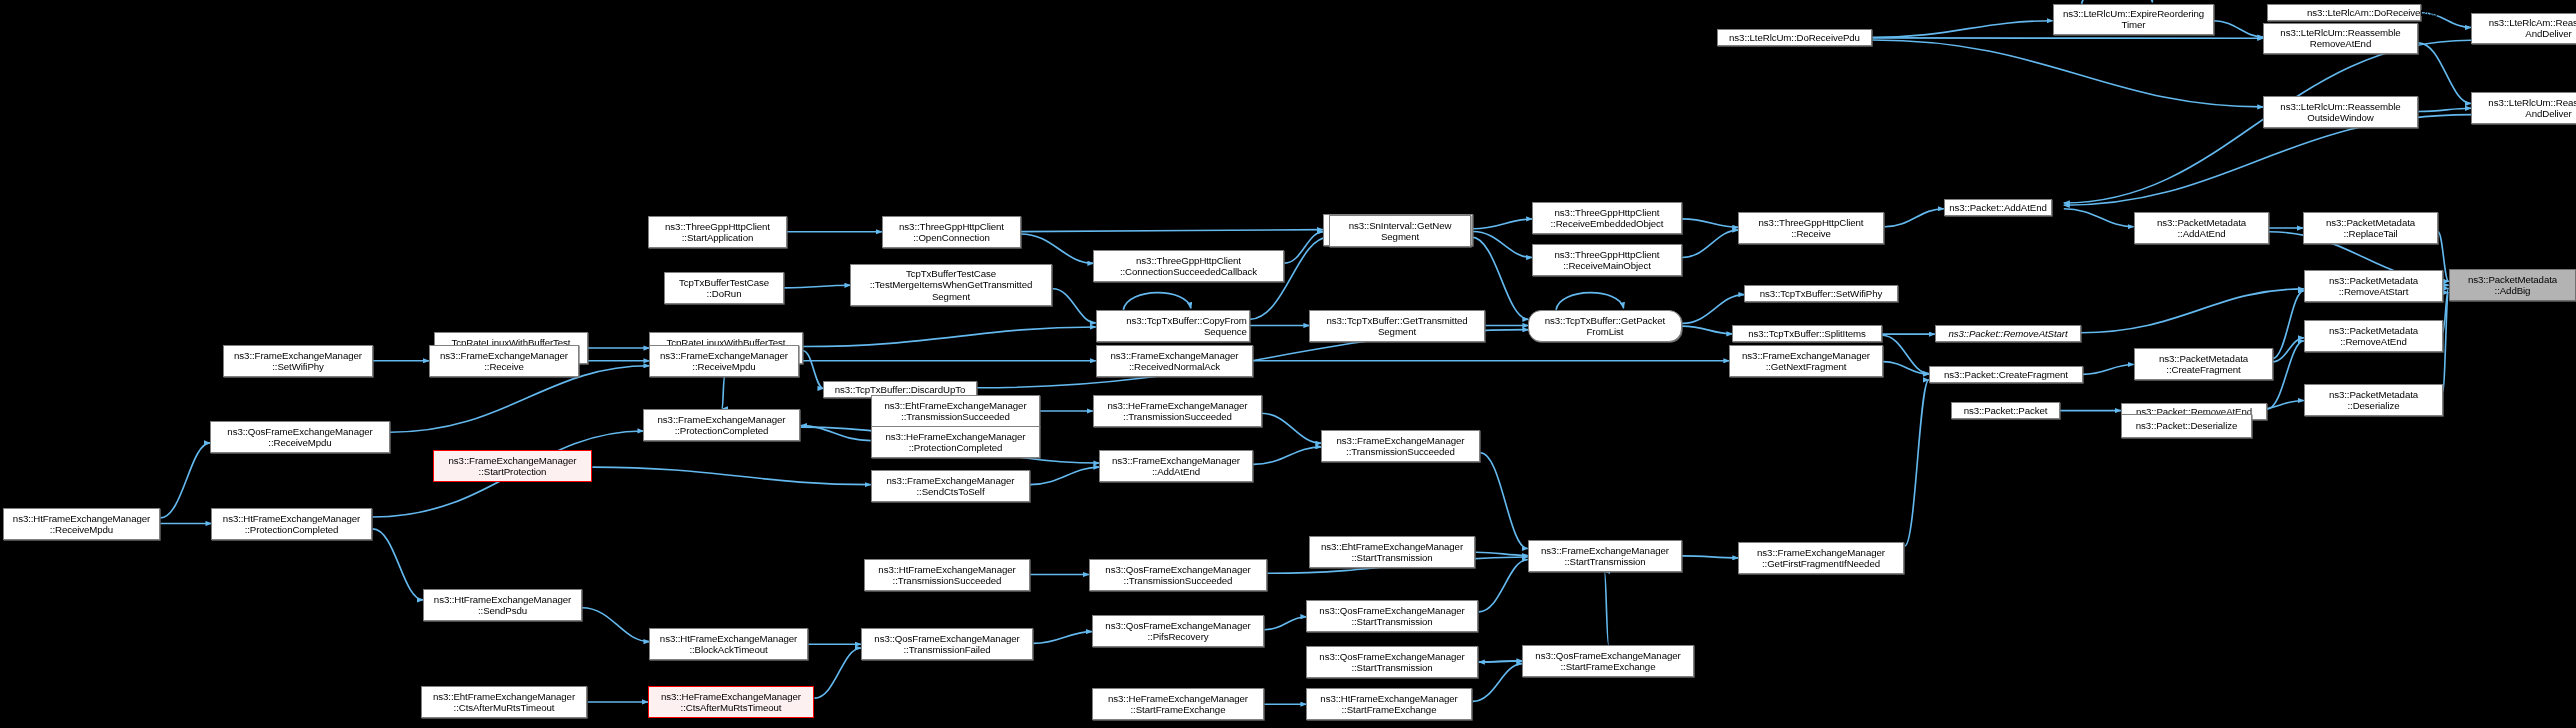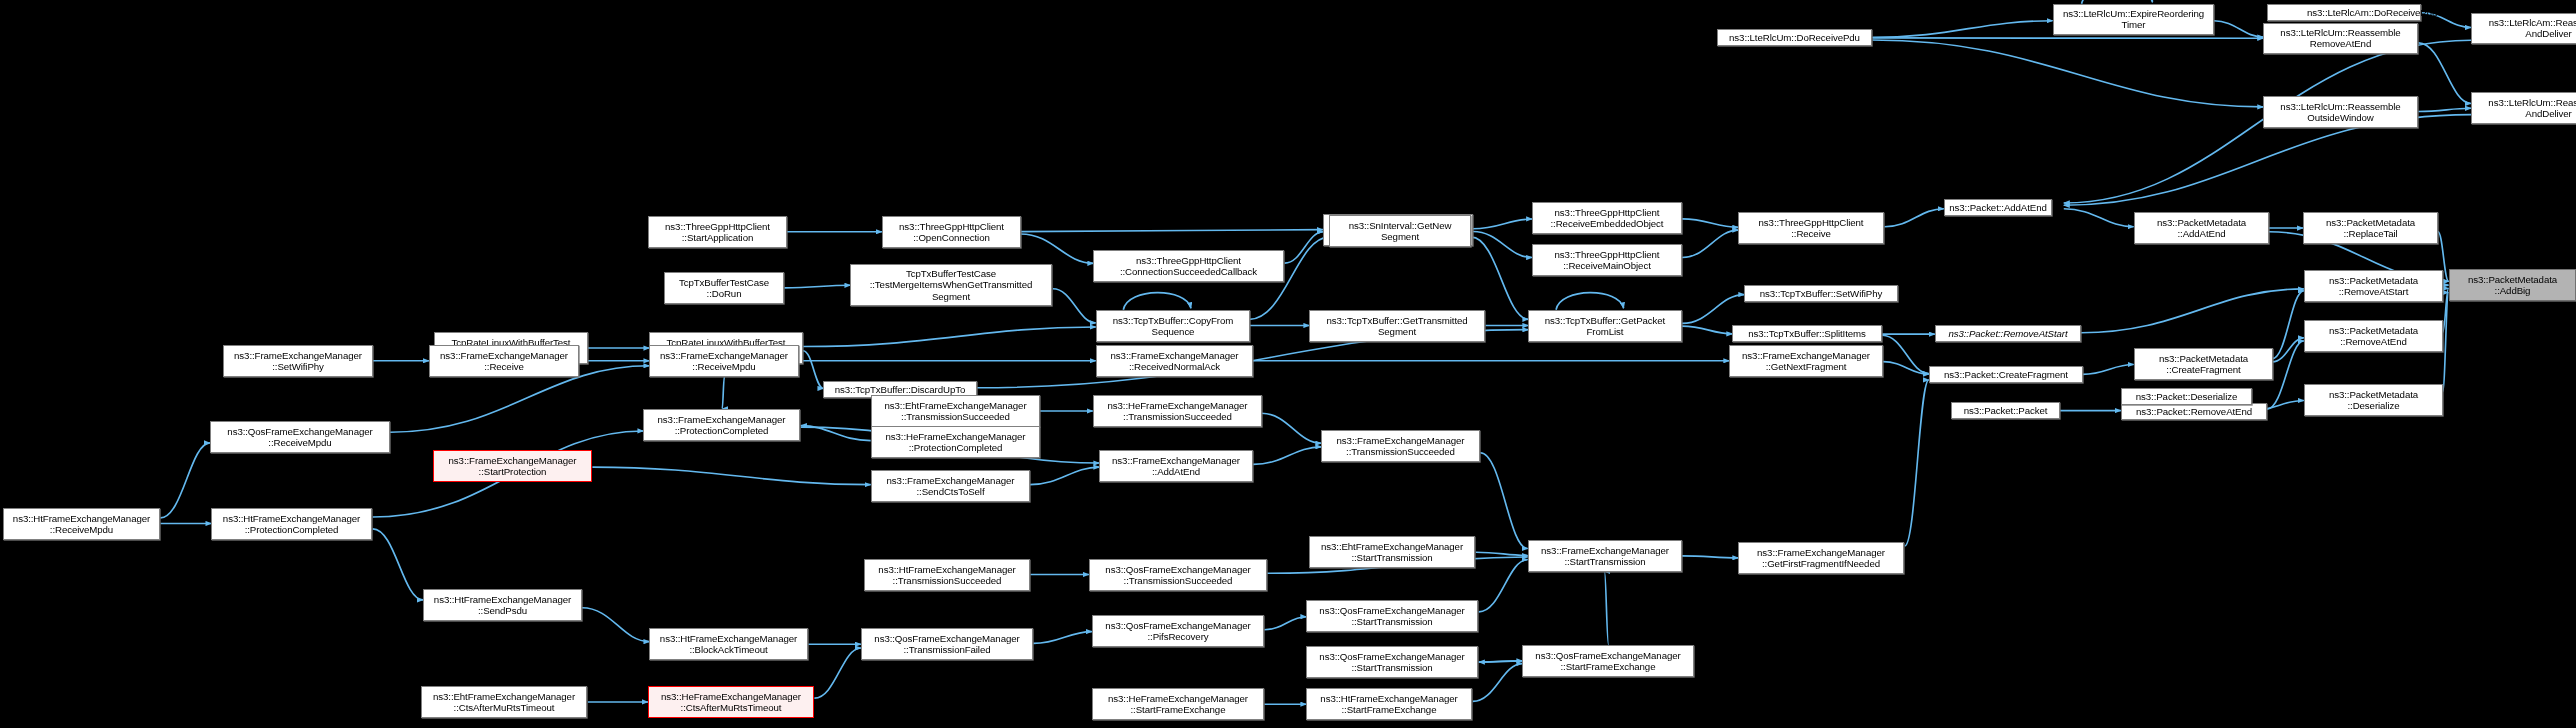--- a/index.html
+++ b/index.html
@@ -240,33 +240,33 @@
           <span>TcpRateLinuxWithBufferTest</span>
           <span>::DoRun</span>
         </span>
       </div>
       <div class="node" style="left: 649px; top: 332px; width: 154px; height: 31.5px;">
         <span>
           <span>TcpRateLinuxWithBufferTest</span>
           <span>::TestWithSackBlocks</span>
         </span>
       </div>
-      <div class="node" style="left: 1096px; top: 310px; width: 154px; height: 31.5px;">
+      <div class="node" style="left: 1096px; top: 310px; width: 154px; height: 31.5px; text-align: right;">
         <span>
           <span>ns3::TcpTxBuffer::CopyFrom</span>
           <span>Sequence</span>
         </span>
       </div>
       <div class="node" style="left: 1309px; top: 310px; width: 176px; height: 31.5px;">
         <span>
           <span>ns3::TcpTxBuffer::GetTransmitted</span>
           <span>Segment</span>
         </span>
       </div>
-      <div class="node" style="left: 1528px; top: 310px; width: 154px; height: 31.5px;">
+      <div class="node" style="left: 1528px; top: 310px; width: 154px; height: 31.5px; border-radius: 13px;">
         <span>
           <span>ns3::TcpTxBuffer::GetPacket</span>
           <span>FromList</span>
         </span>
       </div>
       <div class="node" style="left: 1744px; top: 285px; width: 154px; height: 17px;">
         <span>
           <span>ns3::TcpTxBuffer::SetWifiPhy</span>
         </span>
       </div>
@@ -341,21 +341,21 @@
         <span>
           <span>ns3::FrameExchangeManager</span>
           <span>::GetNextFragment</span>
         </span>
       </div>
       <div class="node" style="left: 1951px; top: 402px; width: 109px; height: 17px;">
         <span>
           <span>ns3::Packet::Packet</span>
         </span>
       </div>
-      <div class="node" style="left: 2121px; top: 388px; width: 131px; height: 17px;">
+      <div class="node" style="left: 2121px; top: 414px; width: 131px; height: 24px;">
         <span>
           <span>ns3::Packet::Deserialize</span>
         </span>
       </div>
       <div class="node" style="left: 2304px; top: 384px; width: 139px; height: 31.5px;">
         <span>
           <span>ns3::PacketMetadata</span>
           <span>::Deserialize</span>
         </span>
       </div>

